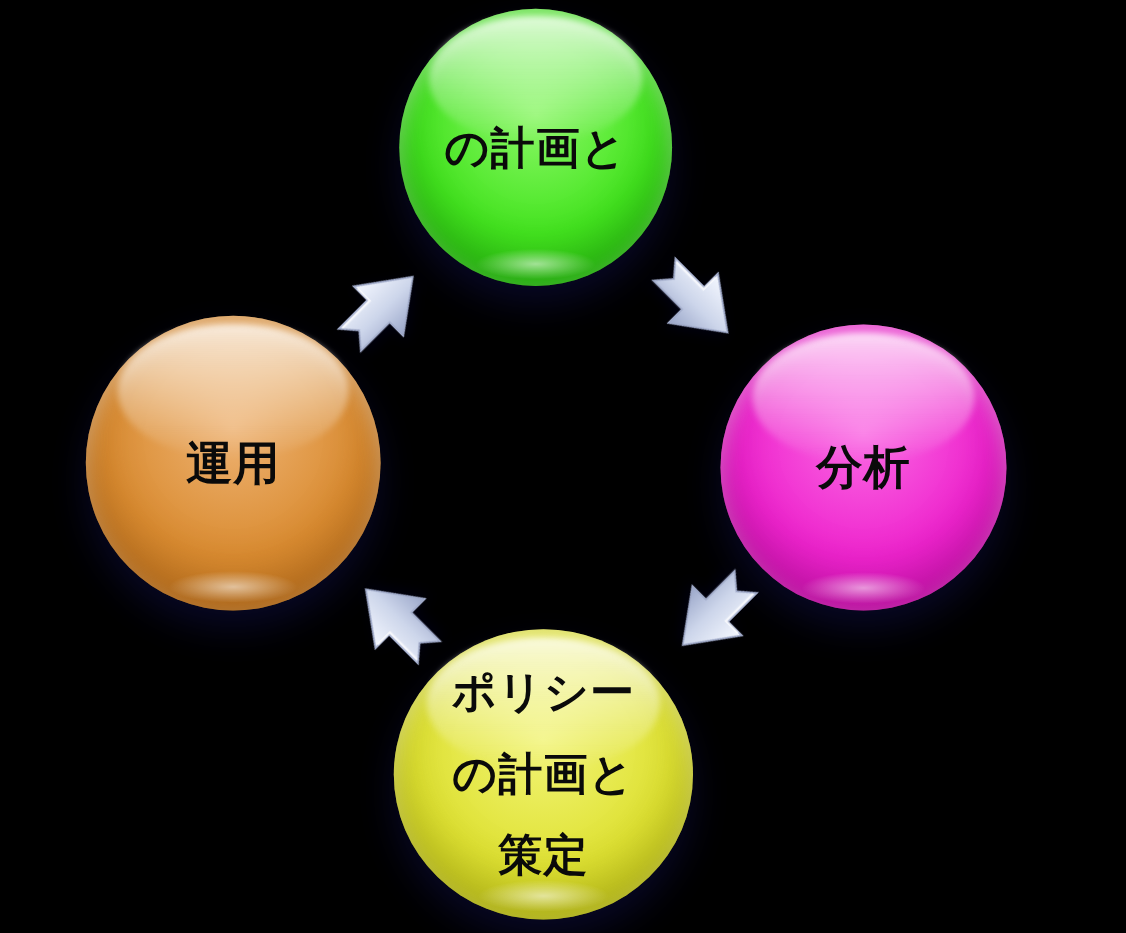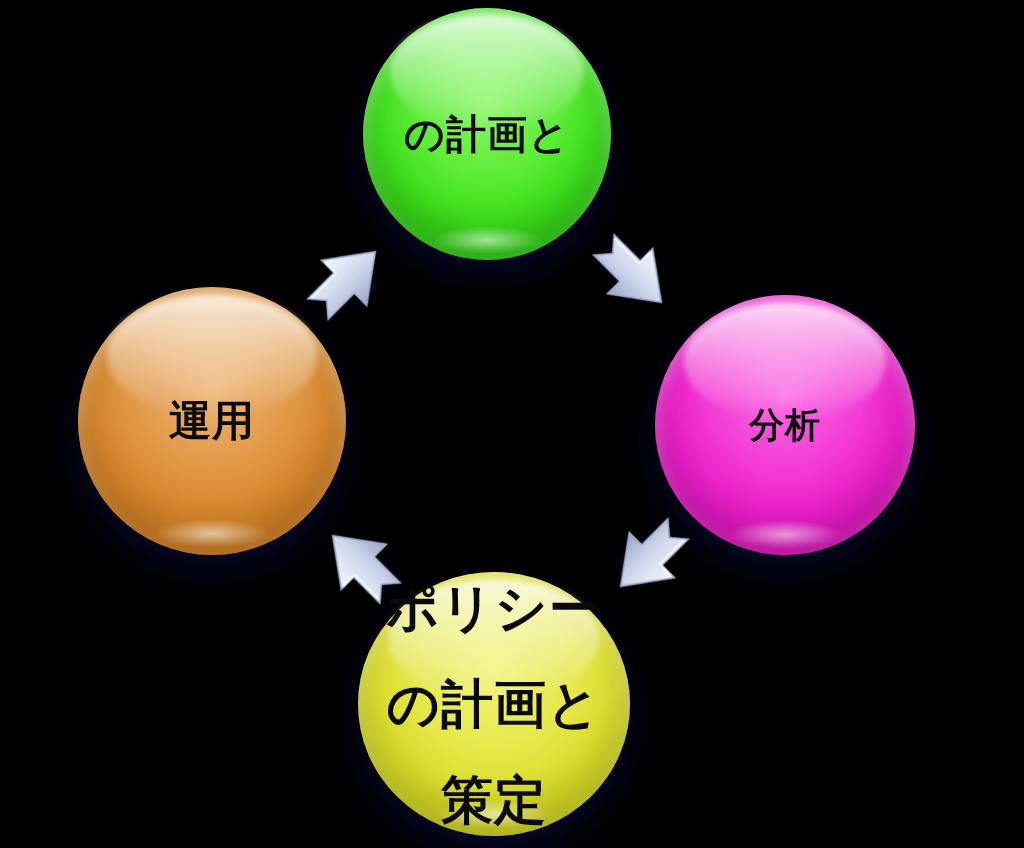--- a/index.html
+++ b/index.html
@@ -68,29 +68,29 @@
                 0 16px 34px rgba(15,15,70,0.55);
   }
   .node-green .label { font-size: 40px; }
   .node-pink {
     left: 655px; top: 295px; width: 260px; height: 260px;
     background: radial-gradient(circle at 50% 38%, #fa6ae3 0%, #ef24ce 55%, #cf0fb2 100%);
     box-shadow: inset 0 -22px 45px rgba(120,0,100,0.40),
                 inset 0 6px 18px rgba(255,255,255,0.45),
                 0 16px 34px rgba(15,15,70,0.55);
   }
-  .node-pink .label { font-size: 35px; }
+  .node-pink .label { font-size: 42px; }
   .node-yellow {
     left: 358px; top: 572px; width: 272px; height: 264px;
     background: radial-gradient(circle at 50% 38%, #f2f478 0%, #dfe233 55%, #c6ca15 100%);
     box-shadow: inset 0 -22px 45px rgba(110,110,0,0.40),
                 inset 0 6px 18px rgba(255,255,255,0.45),
                 0 16px 34px rgba(15,15,70,0.55);
   }
-  .node-yellow .label { font-size: 52px; line-height: 1.85; }
+  .node-yellow .label { font-size: 40px; line-height: 1.85; }
   .node-orange {
     left: 78px; top: 287px; width: 268px; height: 268px;
     background: radial-gradient(circle at 50% 38%, #eeb374 0%, #da8c31 55%, #bd7420 100%);
     box-shadow: inset 0 -22px 45px rgba(120,60,0,0.40),
                 inset 0 6px 18px rgba(255,255,255,0.45),
                 0 16px 34px rgba(15,15,70,0.55);
     text-align: right;
   }
   .node-orange .label { font-size: 42px; }
   

